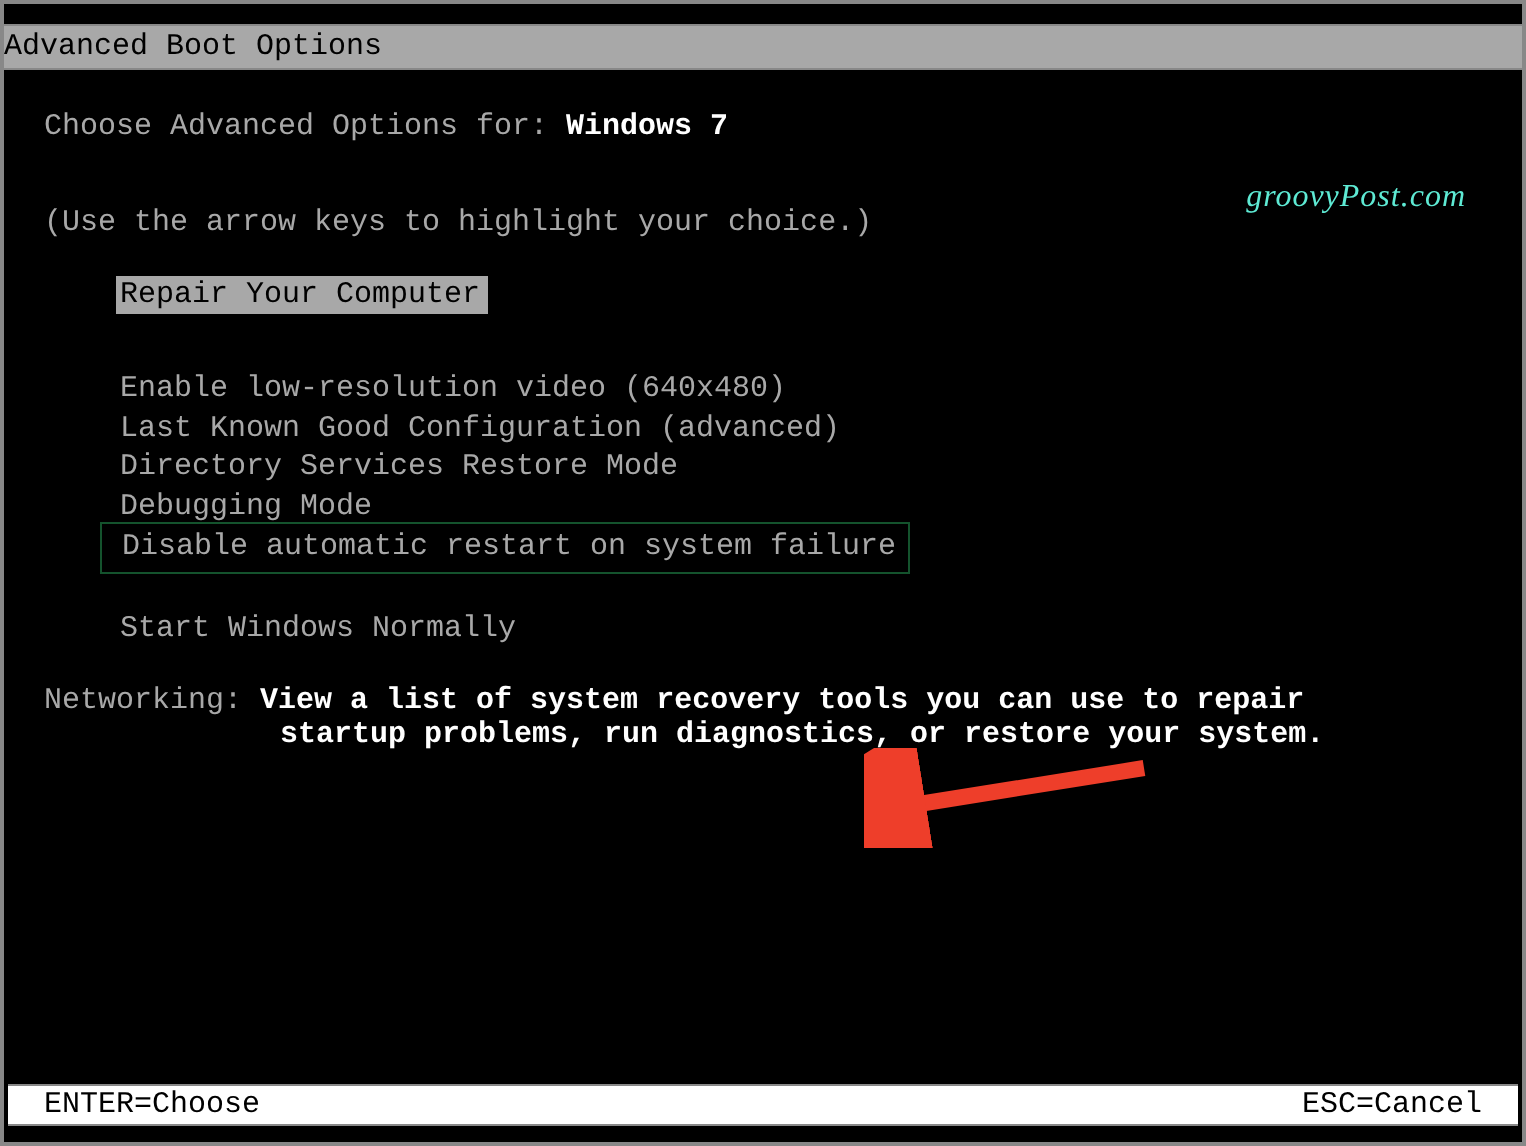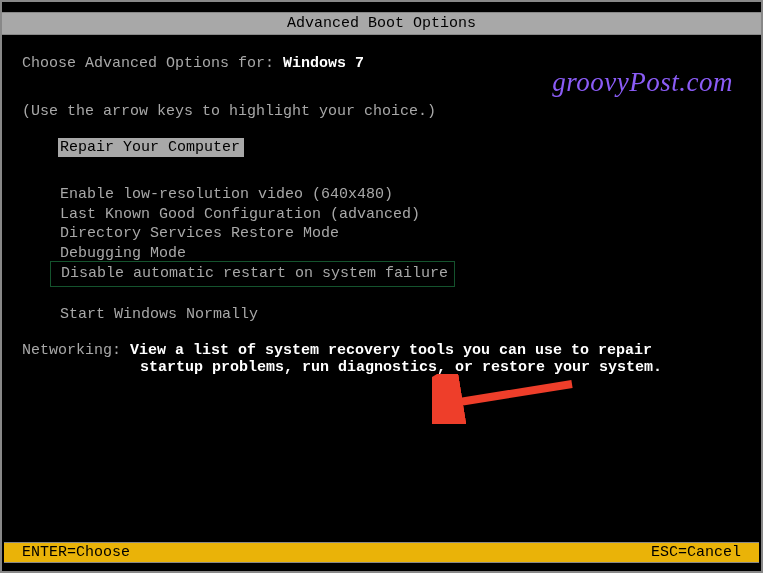--- a/index.html
+++ b/index.html
@@ -13,21 +13,21 @@
       font-size: 15px;
       color: #a8a8a8;
       width: 763px;
       height: 573px;
       position: relative;
       border: 2px solid #888;
     }
     .title-bar {
       background: #a8a8a8;
       color: #000;
-      text-align: center;
+      text-align: left;
       padding: 2px 0;
       margin-top: 10px;
       border-top: 1px solid #888;
       border-bottom: 1px solid #888;
     }
     .content {
       padding: 20px 20px 0 20px;
     }
     .choose-line {
       margin-bottom: 2px;
@@ -77,39 +77,39 @@
     .desc-text {
       color: #fff;
       font-weight: bold;
     }
     .desc-continuation {
       margin-left: 118px;
       color: #fff;
       font-weight: bold;
     }
     .footer-bar {
-      background: #eab308;
+      background: #ffffff;
       color: #000;
       position: absolute;
       bottom: 8px;
       left: 2px;
       right: 2px;
       padding: 1px 18px;
       border-top: 1px solid #888;
       border-bottom: 1px solid #888;
       display: flex;
       justify-content: space-between;
     }
     .watermark {
       position: absolute;
       right: 28px;
-      top: 65px;
-      color: #8b5cf6;
+      top: 88px;
+      color: #5eead4;
       font-family: Georgia, 'Times New Roman', serif;
-      font-size: 27px;
+      font-size: 16px;
       font-style: italic;
       letter-spacing: 0.5px;
     }
     .arrow {
       position: absolute;
       left: 430px;
       top: 372px;
       pointer-events: none;
     }
   </style>

